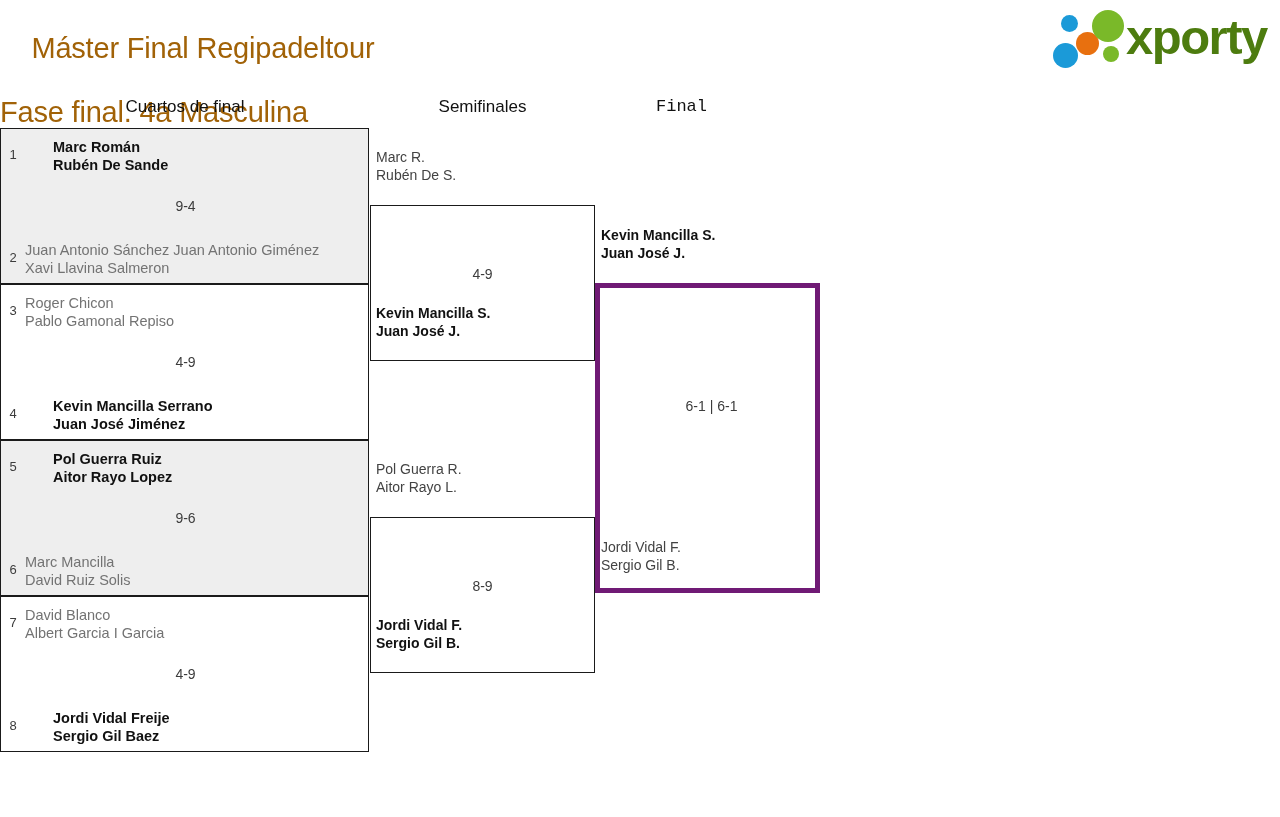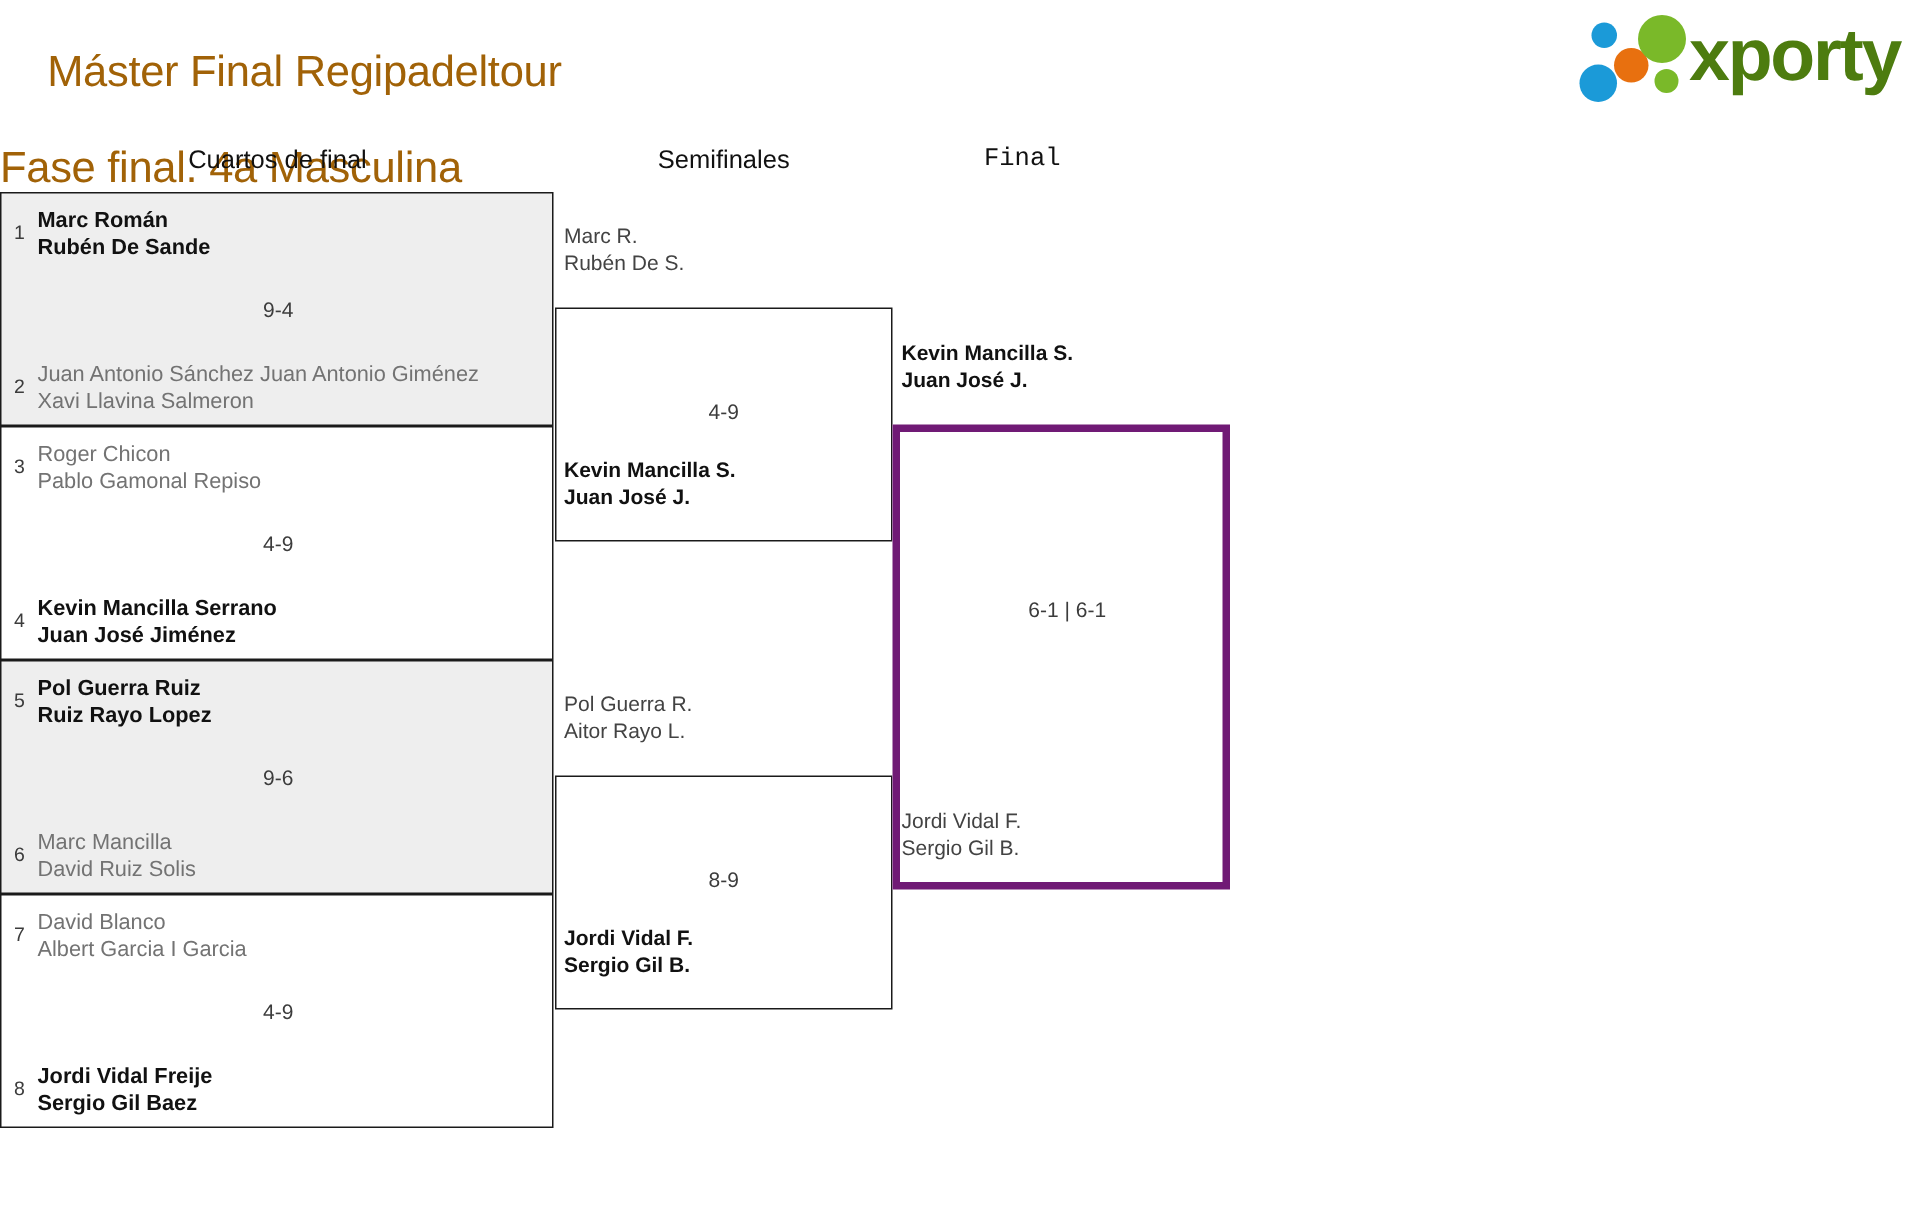--- a/index.html
+++ b/index.html
@@ -118,21 +118,21 @@
   .players {
     flex: 1 1 auto;
     font-size: 14.5px;
     line-height: 18px;
     padding-top: 1px;
   }
   .players .p {
     display: block;
     white-space: nowrap;
   }
-  .winner .players { font-weight: 700; color: #111111; }
+  .winner .players { font-weight: 700; color: #111111; margin-left: 28px; }
   .loser  .players { font-weight: 400; color: #737373; }
 
   .qf-score {
     position: absolute;
     left: 0;
     top: 69px;
     width: 369px;
     text-align: center;
     font-size: 14px;
     color: #3c3c3c;
@@ -268,21 +268,21 @@
         <span class="p">Juan José Jiménez</span>
       </span>
     </div>
   </div>
 
   <div class="qf-match shaded qf-3">
     <div class="team team-top winner">
       <span class="seed">5</span>
       <span class="players">
         <span class="p">Pol Guerra Ruiz</span>
-        <span class="p">Ruiz Rayo Lopez</span>
+        <span class="p">Aitor Rayo Lopez</span>
       </span>
     </div>
     <div class="qf-score">9-6</div>
     <div class="team team-bottom loser">
       <span class="seed">6</span>
       <span class="players">
         <span class="p">Marc Mancilla</span>
         <span class="p">David Ruiz Solis</span>
       </span>
     </div>

